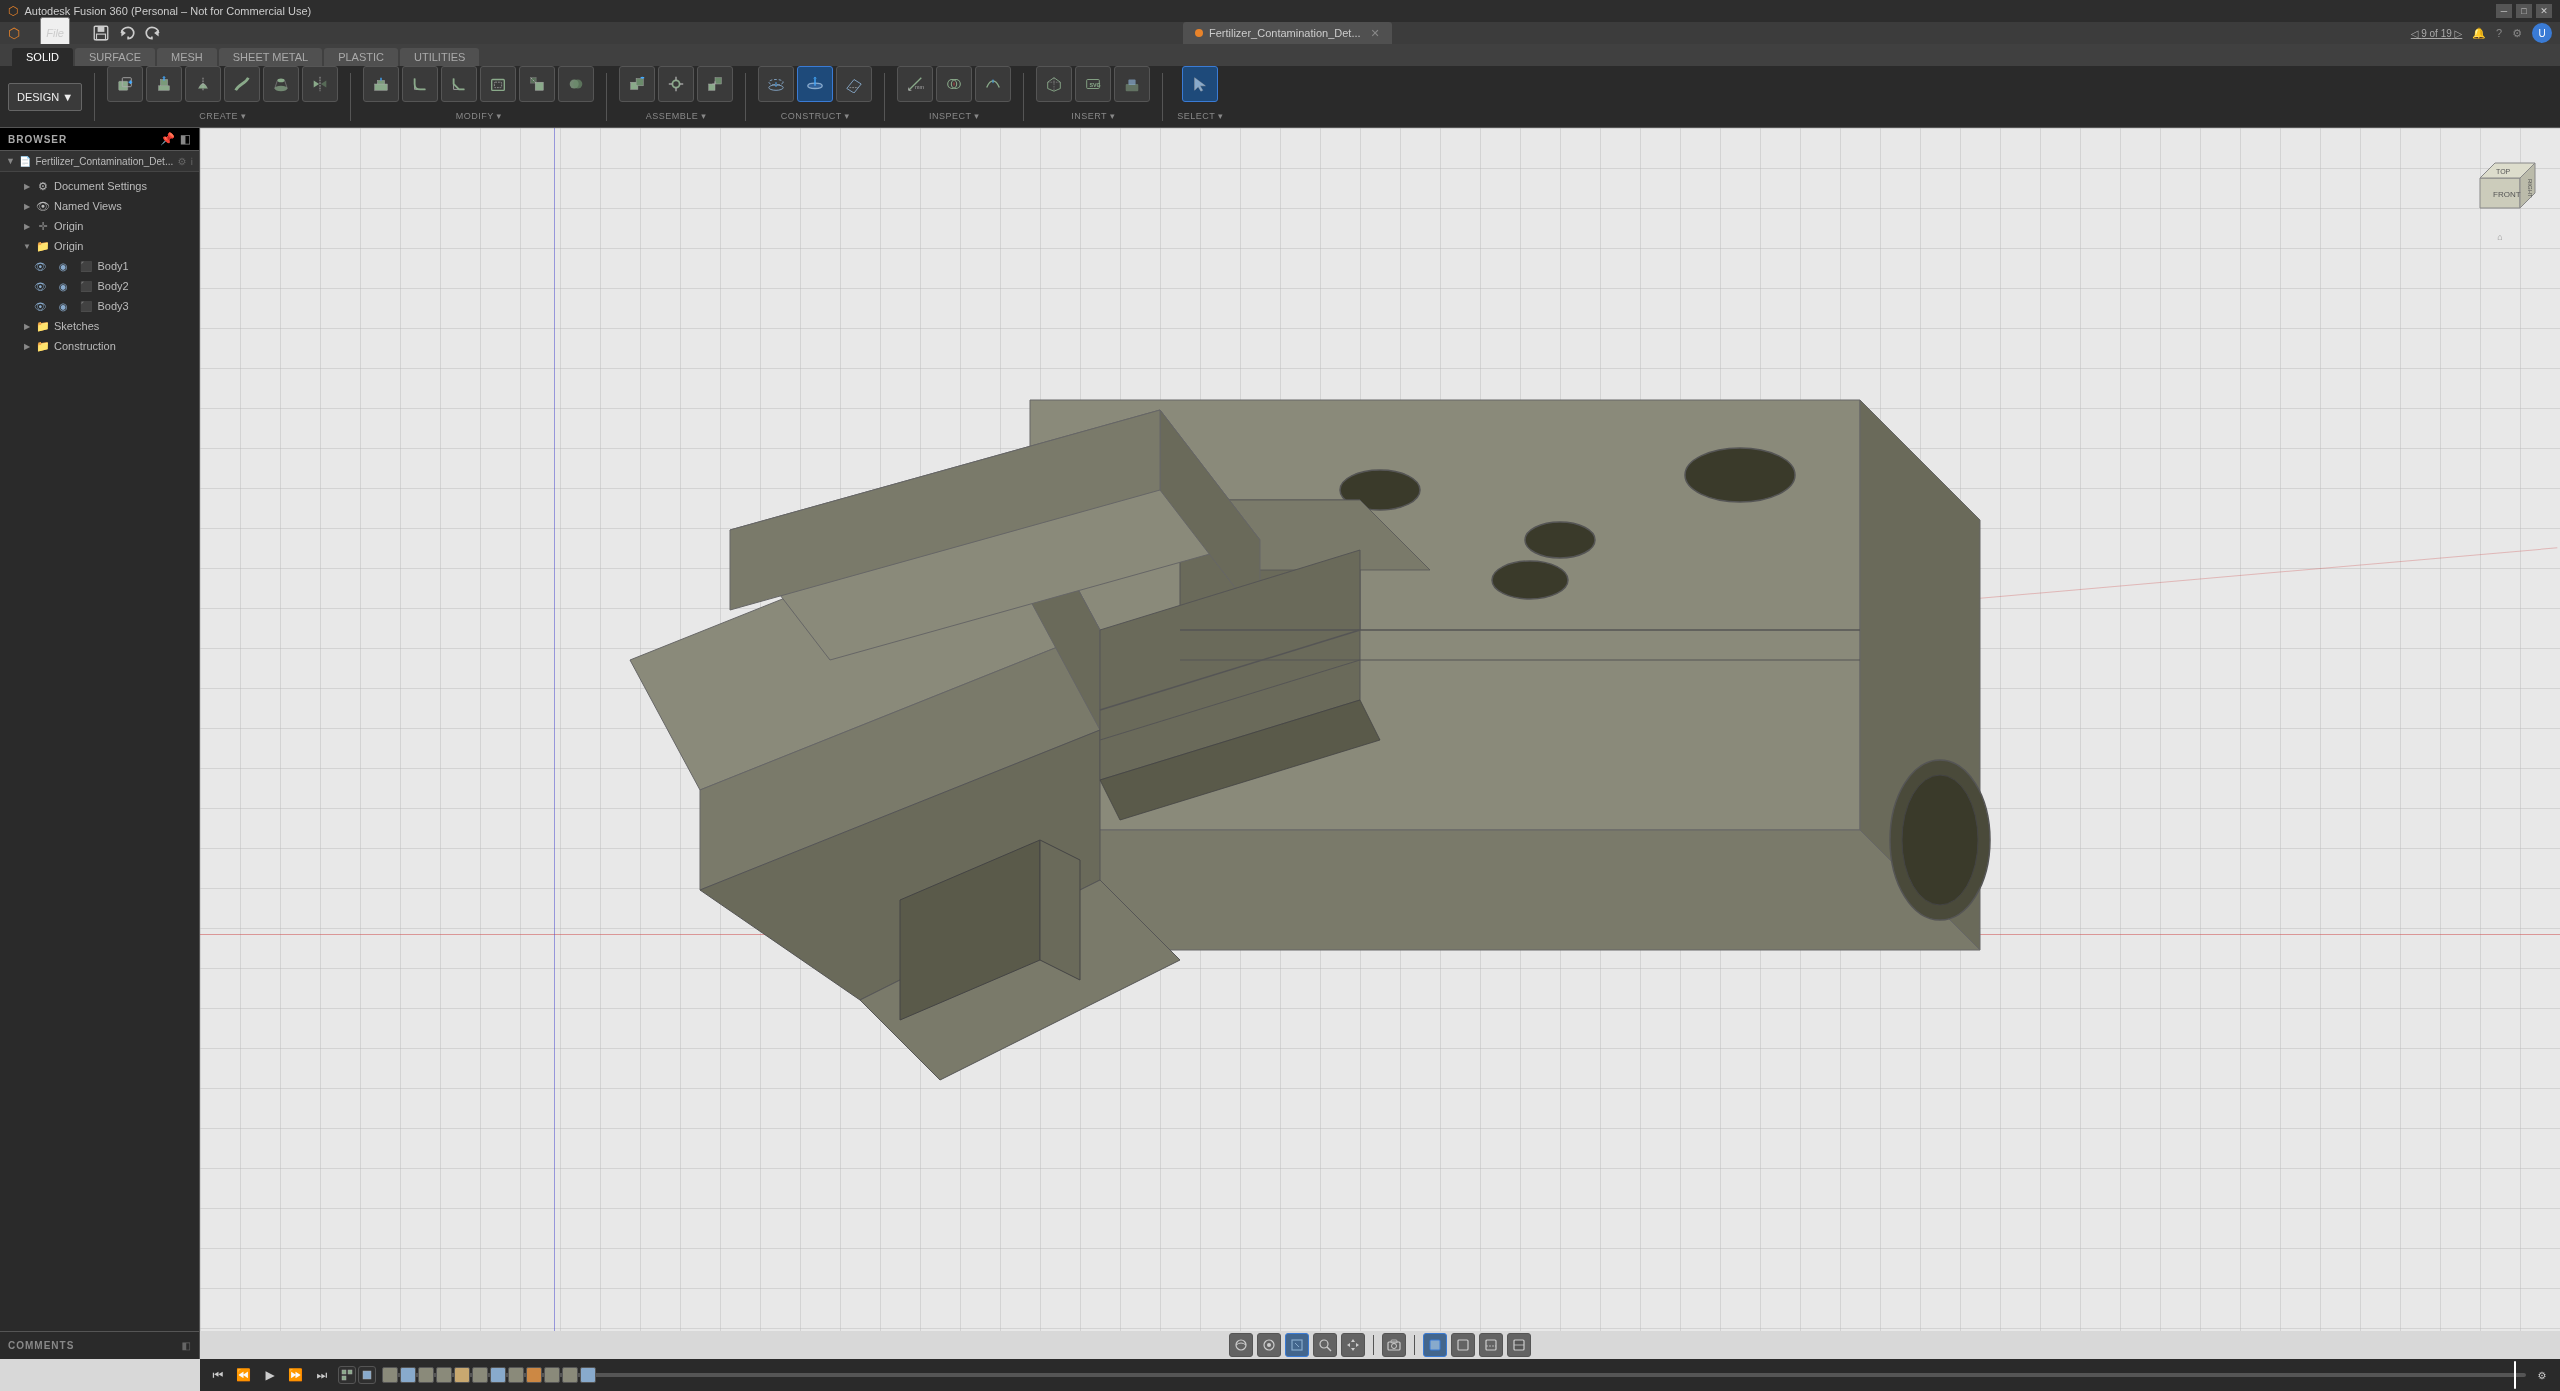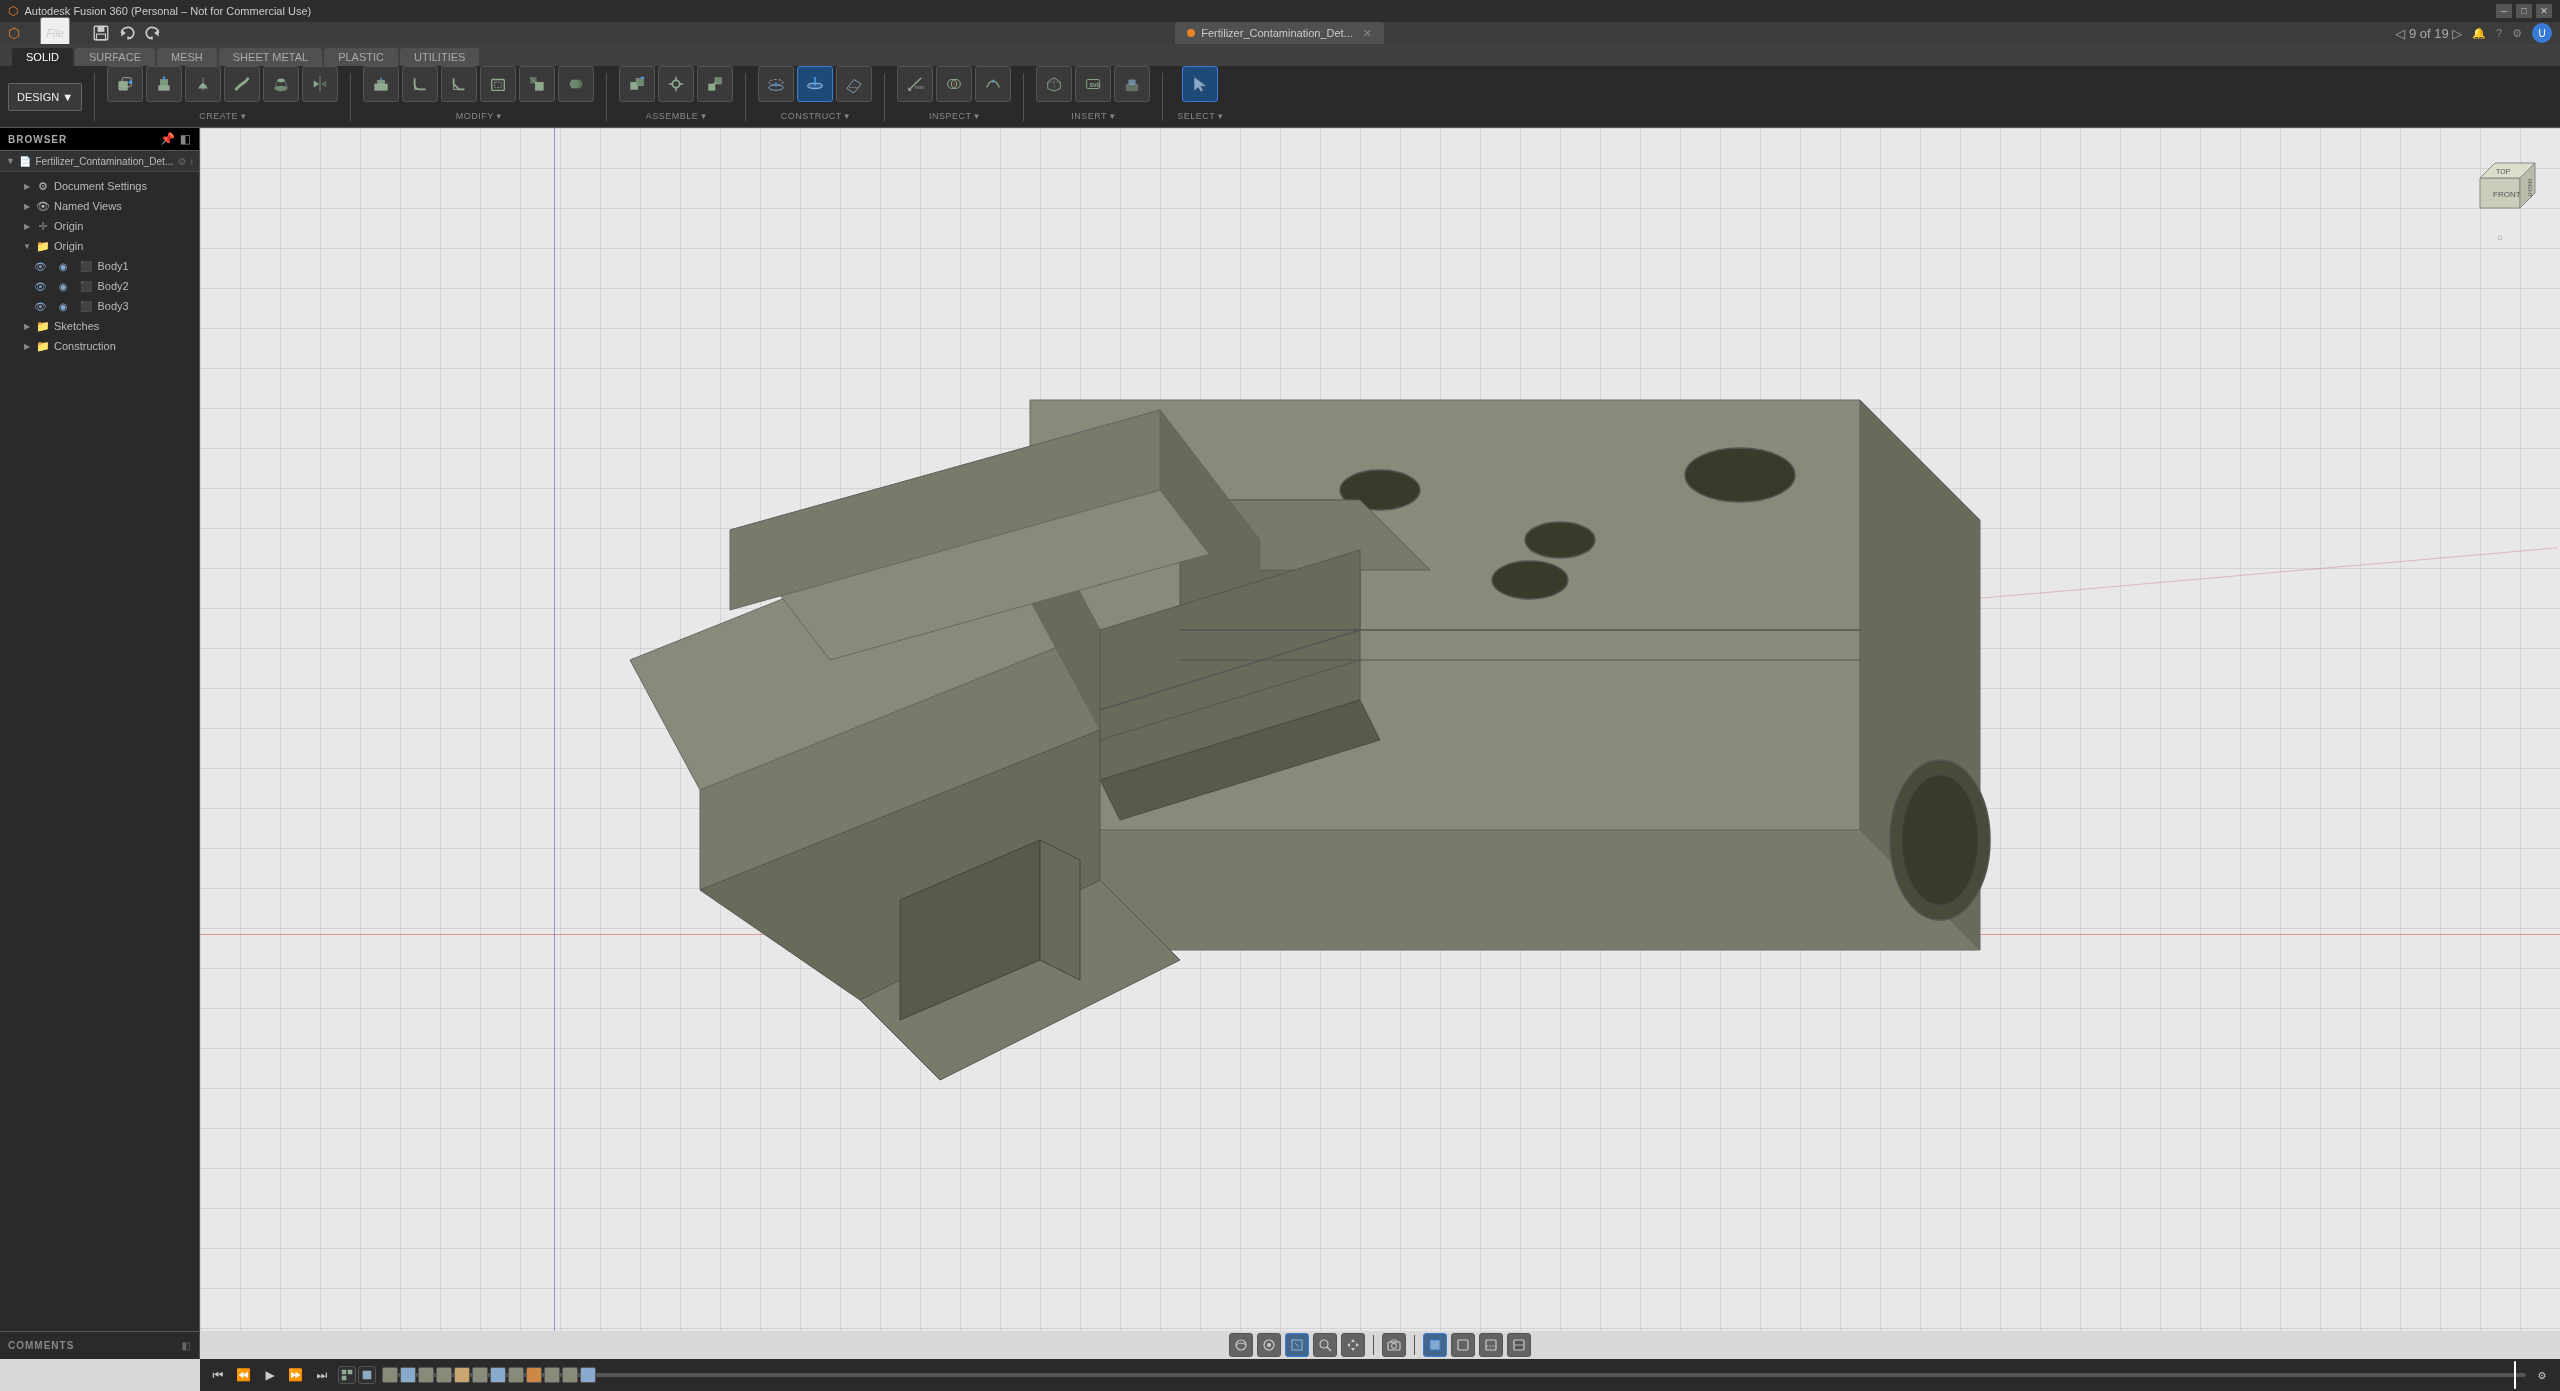--- a/index.html
+++ b/index.html
@@ -462,21 +462,21 @@
   <div style="flex:1;"></div>
 
   <div class="doc-tab">
     <span class="orange-dot"></span>
     <span>Fertilizer_Contamination_Det...</span>
     <span style="color:#888; margin-left:4px;">✕</span>
   </div>
   <div style="flex:1;"></div>
 
   <div style="display:flex; gap:10px; align-items:center;">
-    <span style="color:#aaa; font-size:13px;">
+    <span style="color:#aaa; font-size:10px;text-decoration:underline;">
       <span style="color:#aaa">◁ </span>
       <span>9 of 19</span>
       <span style="color:#aaa"> ▷</span>
     </span>
     <span style="color:#888;">🔔</span>
     <span style="color:#888;">?</span>
     <span style="color:#888;">⚙</span>
     <div style="width:20px;height:20px;background:#3a7bd5;border-radius:50%;display:flex;align-items:center;justify-content:center;color:white;font-size:10px;">U</div>
   </div>
 </div>

